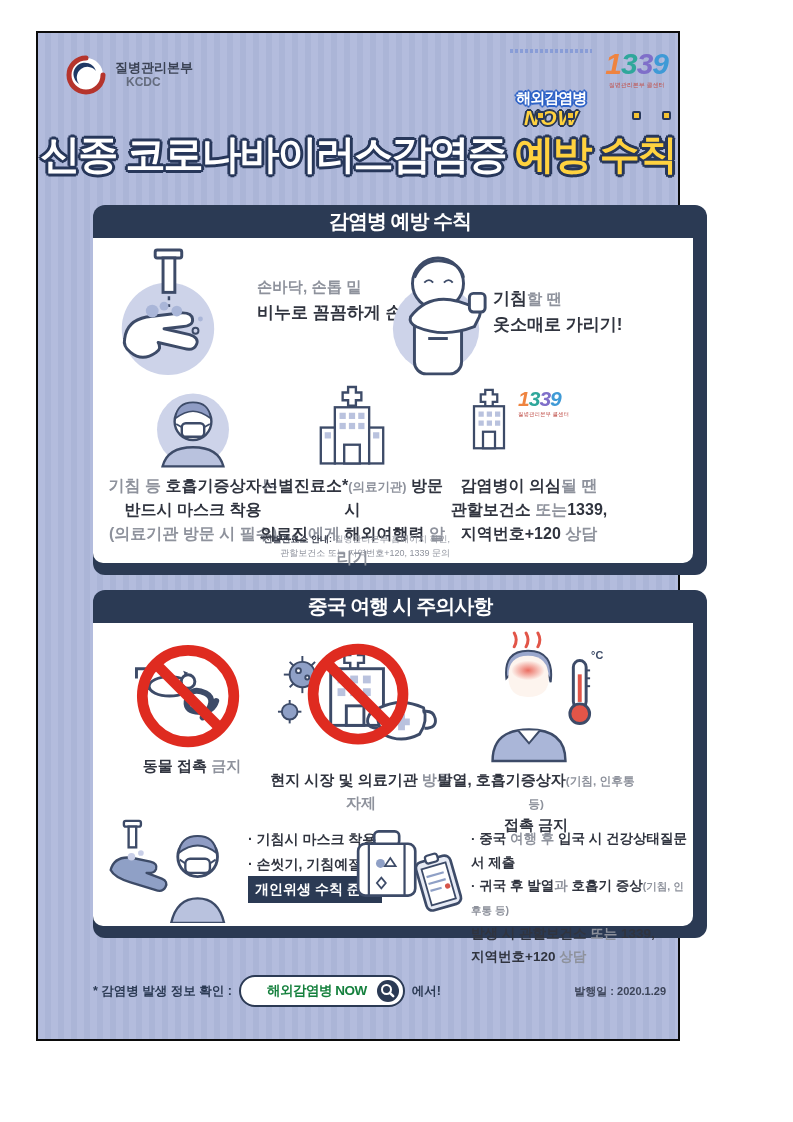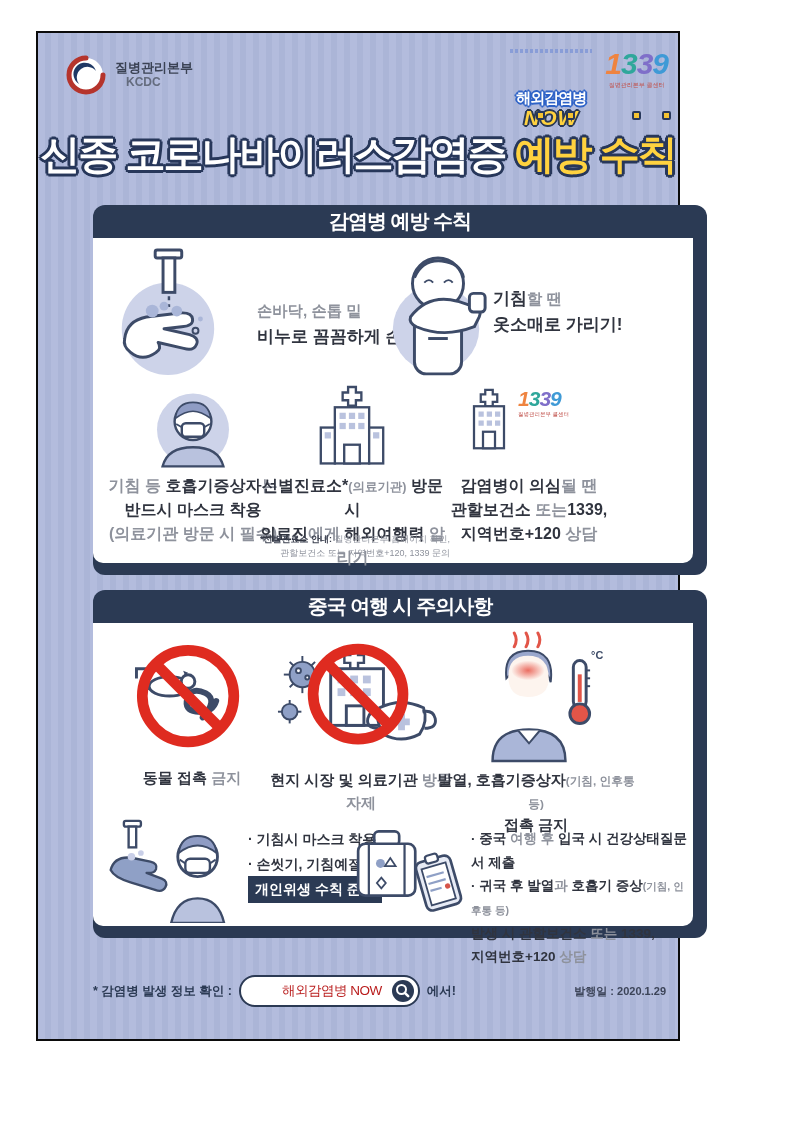--- a/index.html
+++ b/index.html
@@ -63,21 +63,21 @@
   .list2 { text-align:left; font-size:13.5px; }
   .list .rline, .list2 .rline { line-height:1.75; }
   .h1339-wrap { display:flex; align-items:flex-start; gap:5px; }
   .h1339-right .rline { font-size:21px; font-weight:900; font-style:italic; letter-spacing:-1px; line-height:1; }
   .h1339-sub { font-size:5.5px; color:#c0504a; white-space:nowrap; margin-top:2px; }
   
   .footer { position:absolute; left:55px; right:12px; top:936px; height:44px; display:flex; align-items:center; color:#2b3a54; }
   .f-label { font-size:12.5px; font-weight:800; }
   .pill { display:inline-flex; align-items:center; gap:10px; background:#ffffff; border:2.5px solid #2b3a54;
     border-radius:16px; padding:3px 4px 3px 26px; margin:0 7px; }
-  .pill-text { font-size:13.5px; font-weight:400; color:#b91c1c; letter-spacing:-0.5px;margin-left:15px; }
+  .pill-text { font-size:13.5px; font-weight:700; color:#15803d; letter-spacing:-0.5px; }
   .f-suffix { font-size:12.5px; font-weight:800; }
   .f-date { margin-left:auto; font-size:11px; font-weight:600; color:#3c4458; }
 </style>
 </head>
 <body>
 
 <div class="frame">
 
   <div class="kcdc">
     <svg width="40" height="40" viewBox="0 0 40 40">
@@ -120,21 +120,21 @@
         <rect x="49" y="4" width="27" height="8" rx="2" fill="#fff" stroke="#3d4b68" stroke-width="3"></rect>
         <rect x="57" y="12" width="12" height="35" fill="#fff" stroke="#3d4b68" stroke-width="3"></rect>
         <line x1="63" y1="51" x2="63" y2="62" stroke="#3d4b68" stroke-width="2.5" stroke-dasharray="4 4"></line>
         <path d="M18 94 Q20 76 40 72 L74 68 Q86 67 87 74 Q88 81 76 82 L58 84 L84 90 Q94 93 91 100 Q88 107 78 104 L52 98 Q56 104 50 108 Q36 118 24 108 Q16 102 18 94 Z" fill="#fff" stroke="#3d4b68" stroke-width="3" stroke-linejoin="round"></path>
         <circle cx="46" cy="66" r="6.5" fill="#aab6d8"></circle>
           <circle cx="58" cy="61" r="4.5" fill="#aab6d8"></circle>
         <circle cx="71" cy="66" r="5.5" fill="#aab6d8"></circle>
           <circle cx="90" cy="86" r="3" fill="none" stroke="#3d4b68" stroke-width="2"></circle>
         <circle cx="95" cy="74" r="2.5" fill="#aab6d8"></circle>
       </svg>
-      <div class="abs lead" style="left:164px;top:60px;width:210px">
+      <div class="abs lead" style="left:164px;top:36px;width:210px">
           <div class="rline"><span class="seg-g1">손바닥, 손톱 밑</span></div>
           <div class="rline"><span class="seg-b">비누로 꼼꼼하게 손씻기!</span></div>
         </div>
 
       <svg class="abs" style="left:292px;top:6px" width="106" height="138" viewBox="0 0 108 140">
         <circle cx="52" cy="86" r="44" fill="#cdd3e9"></circle>
         <circle cx="54" cy="40" r="26" fill="#fff" stroke="#3d4b68" stroke-width="3"></circle>
         <path d="M30 34 Q38 15 58 17 Q77 19 80 34" fill="none" stroke="#3d4b68" stroke-width="3"></path>
         <path d="M40 39 q5 -5 9 0 M60 39 q5 -5 9 0" stroke="#3d4b68" stroke-width="2" fill="none"></path>
         <rect x="30" y="64" width="48" height="68" rx="12" fill="#fff" stroke="#3d4b68" stroke-width="3"></rect>
@@ -220,21 +220,21 @@
       <svg class="abs" style="left:24px;top:16px" width="146" height="120" viewBox="0 0 150 122">
         <path d="M20 40 v-10 h12" fill="none" stroke="#3d4b68" stroke-width="3"></path>
         <ellipse cx="54" cy="48" rx="21" ry="10" fill="#fff" stroke="#3d4b68" stroke-width="3"></ellipse>
         <circle cx="73" cy="43" r="7" fill="#fff" stroke="#3d4b68" stroke-width="3"></circle>
         <path d="M70 37 l-2 -5 l5 2" fill="#3d4b68"></path>
         <path d="M33 50 q-9 2 -11 9" fill="none" stroke="#3d4b68" stroke-width="3" stroke-linecap="round"></path>
         <path d="M88 80 q16 -18 3 -25 q-15 -7 -19 6 q-3 11 9 13 q17 2 21 -11" fill="none" stroke="#3d4b68" stroke-width="6" stroke-linecap="round"></path>
         <circle cx="73" cy="58" r="47" fill="none" stroke="#df2b20" stroke-width="11"></circle>
         <line x1="40" y1="25" x2="106" y2="91" stroke="#df2b20" stroke-width="11"></line>
       </svg>
-      <div class="abs cap2" style="left:4px;top:144px;width:190px">
+      <div class="abs cap2" style="left:4px;top:132px;width:190px">
           <div class="rline"><span class="seg-b">동물 접촉 </span><span class="seg-g">금지</span></div>
         </div>
 
       <svg class="abs" style="left:183px;top:14px" width="168" height="124" viewBox="0 0 172 126">
         <g stroke="#3d4b68" stroke-width="2">
           <circle cx="27" cy="38" r="13" fill="#8fa0c6"></circle>
           <line x1="27" y1="19" x2="27" y2="25"></line>
             <line x1="27" y1="51" x2="27" y2="57"></line>
           <line x1="8" y1="38" x2="14" y2="38"></line>
             <line x1="40" y1="38" x2="46" y2="38"></line>

